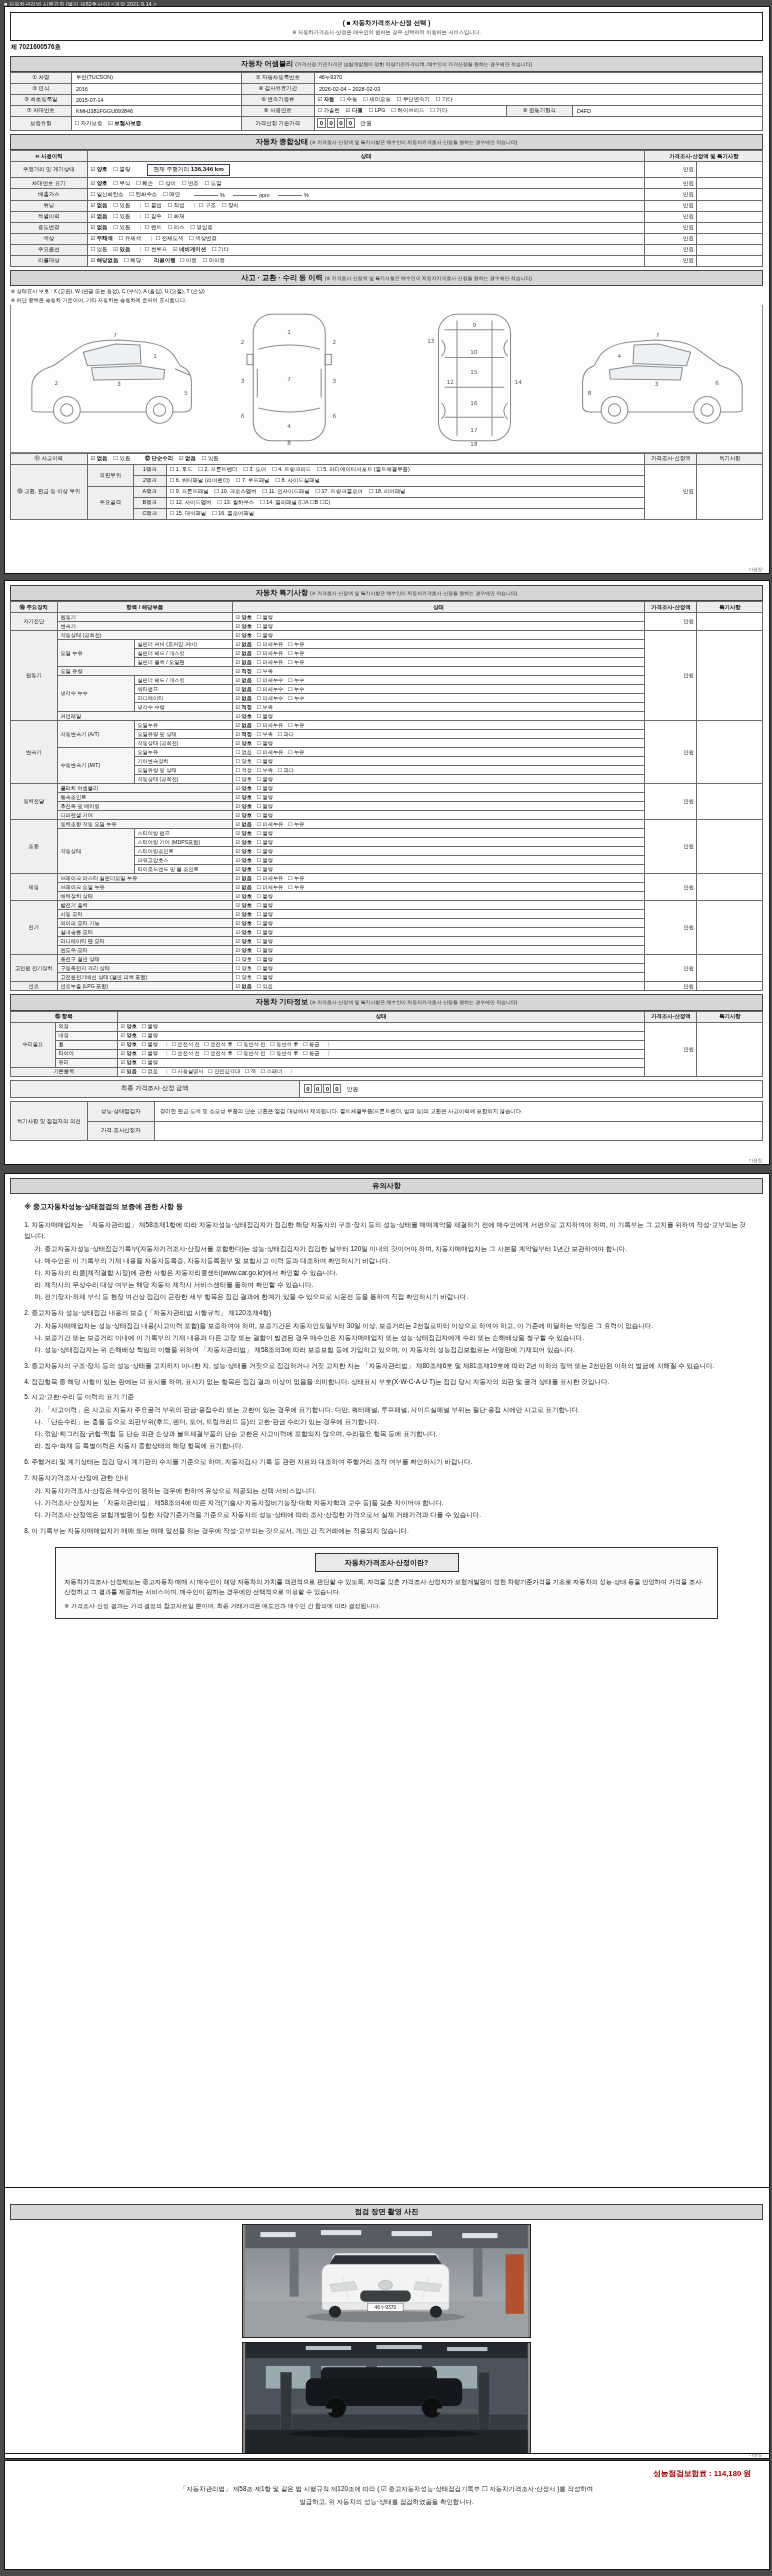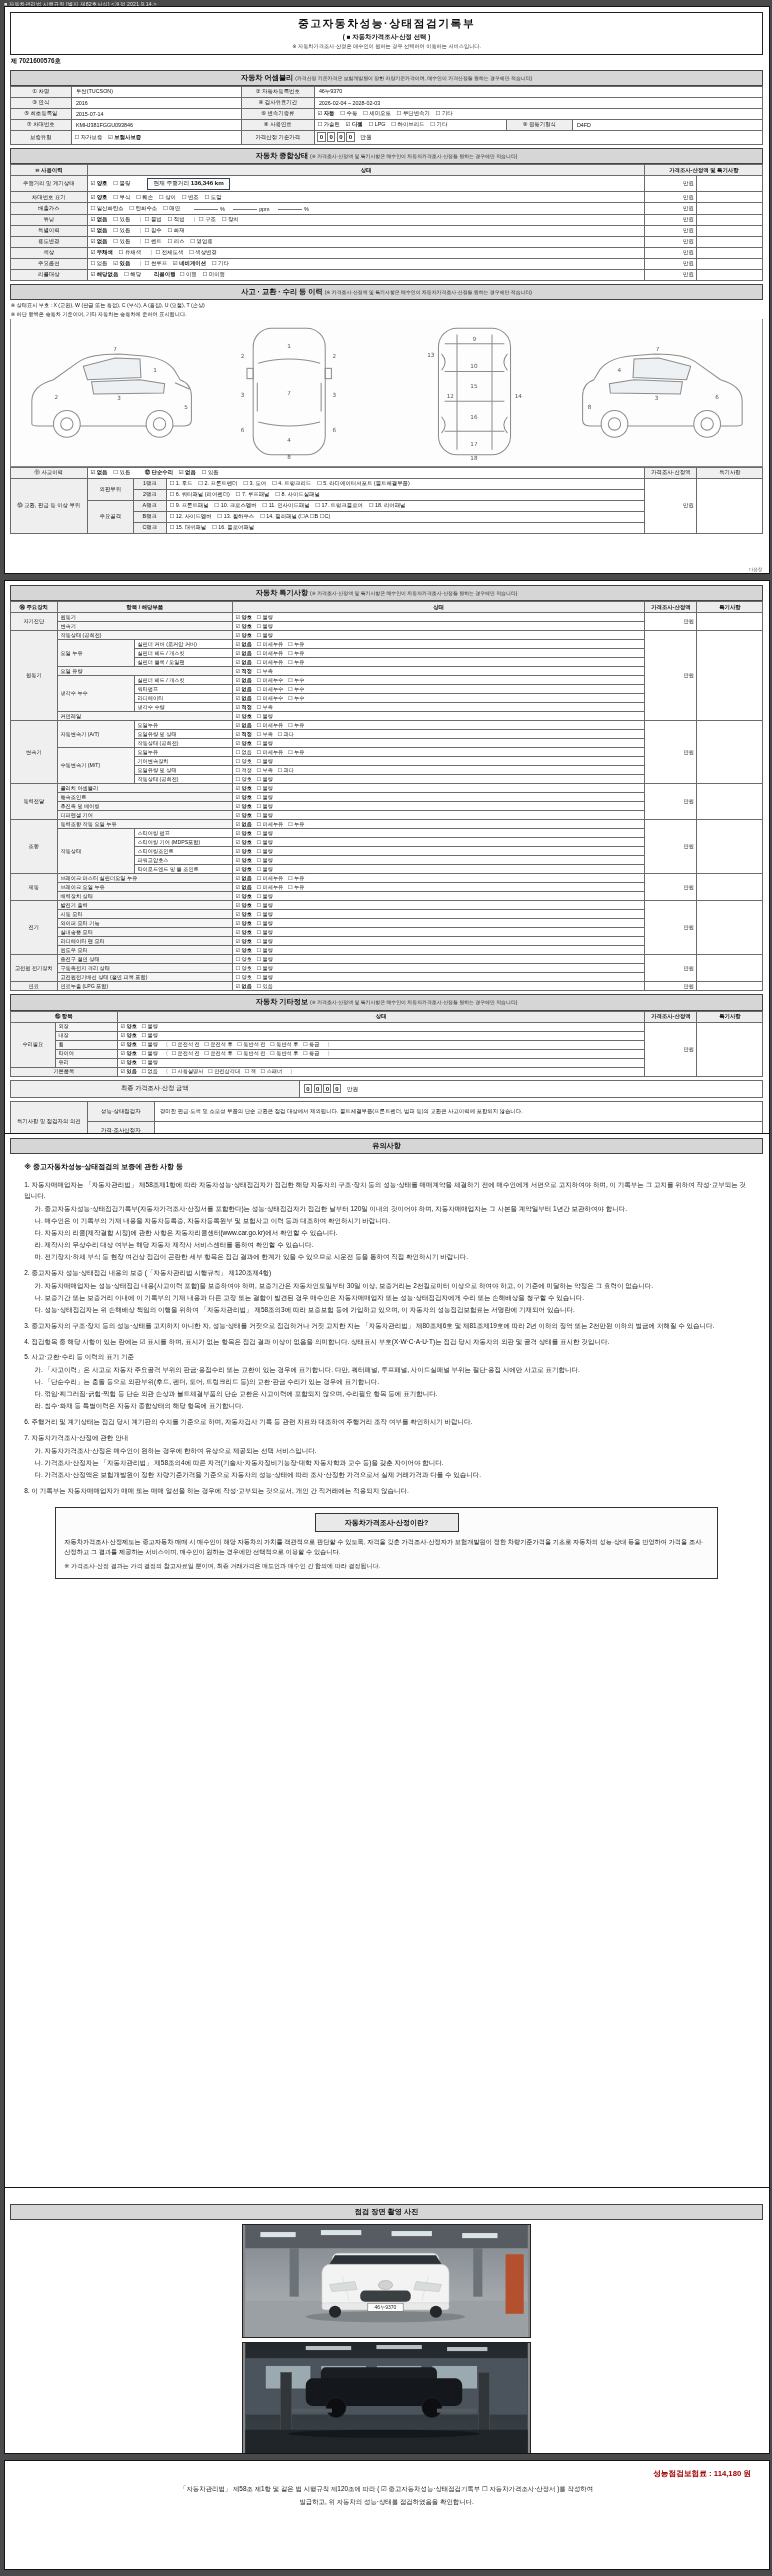--- a/index.html
+++ b/index.html
@@ -52,21 +52,20 @@
 .fee{color:#a00000;font-weight:bold;font-size:7.7px;text-align:right;padding:4.1px 12.4px 1px}
 .sign-line{text-align:center;font-size:6.4px;margin-top:4.6px}
 </style>
 </head>
 <body>
 
 <div class="topnote">■ 자동차관리법 시행규칙 [별지 제82호서식] &lt;개정 2021.9.14.&gt;</div>
 
 <div class="panel" style="top:6.2px;height:568px">
   <div class="hdrbox">
-    <div class="t">중고자동차성능·상태점검기록부</div>
     <div class="s">( ■ 자동차가격조사·산정 선택 )</div>
     <div class="n">※ 자동차가격조사·산정은 매수인이 원하는 경우 선택하여 이용하는 서비스입니다.</div>
   </div>
   <div class="docno">제 7021600576호</div>
 
   <div class="secbar">
     <span>자동차 어셈블리</span>
     <span class="note">(가격산정 기준가격은 보험개발원이 정한 차량기준가격이며, 매수인이 가격산정을 원하는 경우에만 적습니다)</span>
   </div>
   <table>
@@ -679,21 +678,21 @@
     </tr>
     <tr style="height:19.6px">
       <td class="lbl">가격·조사산정자</td>
       <td class="optext"></td>
     </tr>
   </tbody>
     </table>
   <span class="nextpage">다음장</span>
 </div>
 
-<div class="panel" style="top:1133px;height:1286px">
+<div class="panel" style="top:1173px;height:1286px">
   <div class="secbar" style="margin-top:0">
     <span>유의사항</span>
   </div>
   <div class="ntc">
     <div class="ntc-head">※ 중고자동차성능·상태점검의 보증에 관한 사항 등</div>
     <div id="notice-list">
         <div class="n-item">1. 자동차매매업자는 「자동차관리법」 제58조제1항에 따라 자동차성능·상태점검자가 점검한 해당 자동차의 구조·장치 등의 성능·상태를 매매계약을 체결하기 전에 매수인에게 서면으로 고지하여야 하며, 이 기록부는 그 고지를 위하여 작성·교부되는 것입니다.</div>
         <div class="n-sub">가. 중고자동차성능·상태점검기록부(자동차가격조사·산정서를 포함한다)는 성능·상태점검자가 점검한 날부터 120일 이내의 것이어야 하며, 자동차매매업자는 그 사본을 계약일부터 1년간 보관하여야 합니다.</div>
         <div class="n-sub">나. 매수인은 이 기록부의 기재 내용을 자동차등록증, 자동차등록원부 및 보험사고 이력 등과 대조하여 확인하시기 바랍니다.</div>
         <div class="n-sub">다. 자동차의 리콜(제작결함 시정)에 관한 사항은 자동차리콜센터(www.car.go.kr)에서 확인할 수 있습니다.</div>

